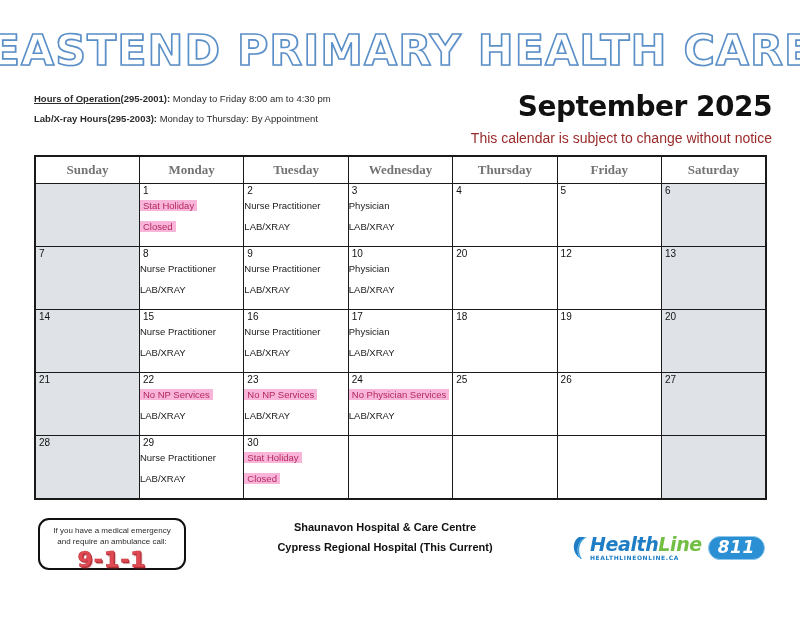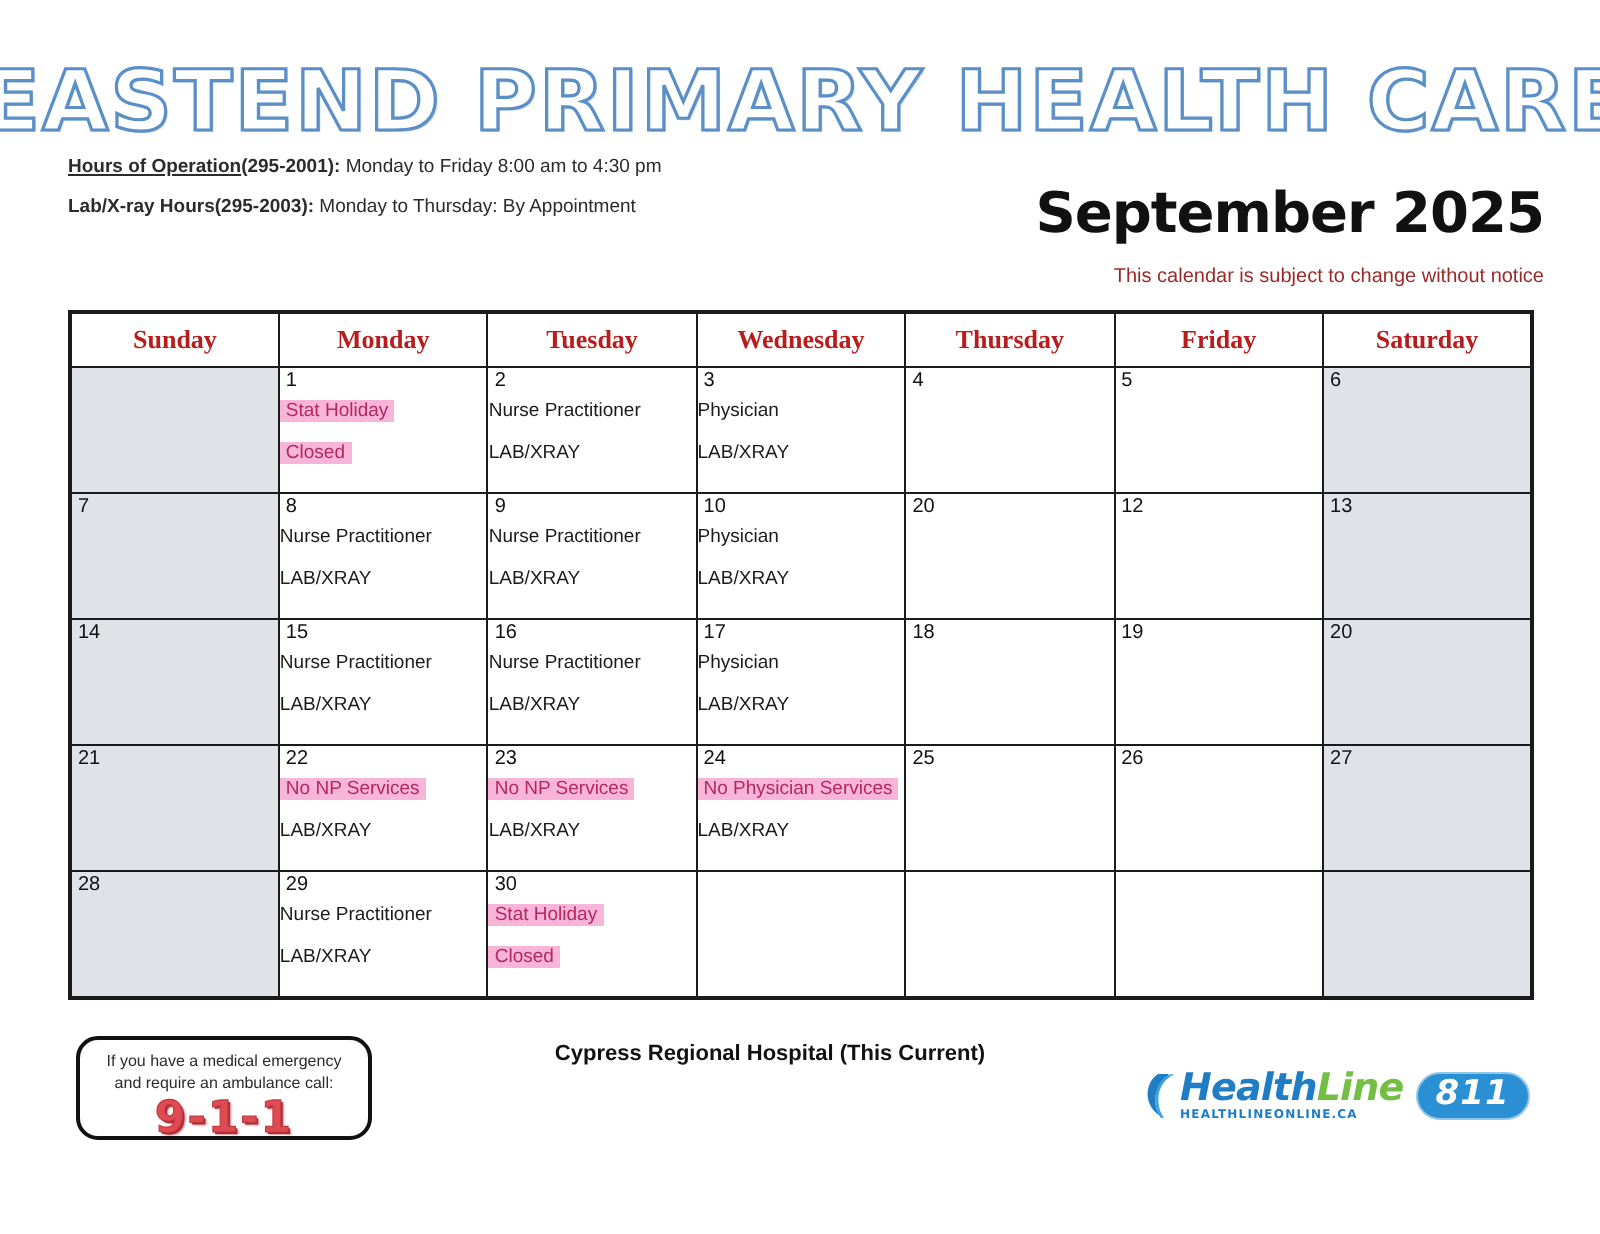--- a/index.html
+++ b/index.html
@@ -37,21 +37,21 @@
     text-shadow:
       0 0 0 #ffffff,
       1px 1px 0 rgba(120,160,205,0.35);
     white-space: nowrap;
   }
 
   
   .hours {
     position: absolute;
     left: 34px;
-    top: 78px;
+    top: 93px;
     width: 420px;
     font-size: 9.5px;
     line-height: 11px;
     color: #2b2b2b;
   }
   .hours-line { margin-bottom: 9px; white-space: nowrap; }
   .hours-label {
     font-weight: 700;
     text-decoration: underline;
     text-underline-offset: 1px;
@@ -69,21 +69,21 @@
     font-family: "DejaVu Sans", sans-serif;
     font-weight: 700;
     font-size: 28px;
     line-height: 30px;
     letter-spacing: -0.5px;
     color: #111111;
     white-space: nowrap;
   }
   .month-note {
     margin-top: 10px;
-    font-size: 10px;
+    font-size: 14px;
     line-height: 13px;
     color: #9a2a2a;
     white-space: nowrap;
   }
 
   
   .cal-wrap {
     position: absolute;
     left: 34px;
     top: 155px;
@@ -99,21 +99,21 @@
     border: 1.4px solid #1a1a1a;
     padding: 0;
     vertical-align: top;
   }
   table.cal th {
     height: 26px;
     font-family: "Liberation Serif", serif;
     font-weight: 700;
     font-size: 13px;
     text-align: center;
-    color: #b91c1c;
+    color: #737373;
     background: #ffffff;
     vertical-align: middle;
   }
   table.cal td {
     height: 62px;
     background: #ffffff;
     position: relative;
   }
   table.cal td.weekend { background: #dfe3e8; }
   .daynum {
@@ -487,20 +487,21 @@
   </table>
 </div>
 
 <div class="emergency-box">
   <div class="emergency-line">If you have a medical emergency</div>
   <div class="emergency-line">and require an ambulance call:</div>
   <div class="emergency-number">9-1-1</div>
 </div>
 
 <div class="hospital-block">
+  <div class="hospital-name">Shaunavon Hospital &amp; Care Centre</div>
   <div class="hospital-name">Cypress Regional Hospital (This Current)</div>
 </div>
 
 <div class="healthline">
   <span class="hl-phone">
     <svg viewBox="0 0 20 26" width="17" height="22" aria-hidden="true">
       <path d="M14.5 2.2c-2.6 1.2-4.6 3.1-6 5.6-1.4 2.6-2 5.5-1.8 8.6.1 3.1 1 5.9 2.6 8.3-2.6-1.6-4.6-3.9-5.9-6.8-1.3-2.9-1.7-6-1-9.2.6-3 2-5.5 4.2-7.4 2.2-1.9 4.8-2.9 7.6-3l0.3 3.9z" fill="#1e7dc4"></path>
       <path d="M17.6 0.3c-3 1.3-5.4 3.5-7 6.4-1.7 3-2.4 6.3-2.1 9.8.2 3.5 1.3 6.6 3.2 9.3l-1.8 0.2c-2-2.9-3.1-6.2-3.3-9.9-0.2-3.7 0.6-7.2 2.4-10.3C10.8 2.7 13.4 0.6 16.6 0l1 0.3z" fill="#3fa1dd"></path>
     </svg>
   </span>

